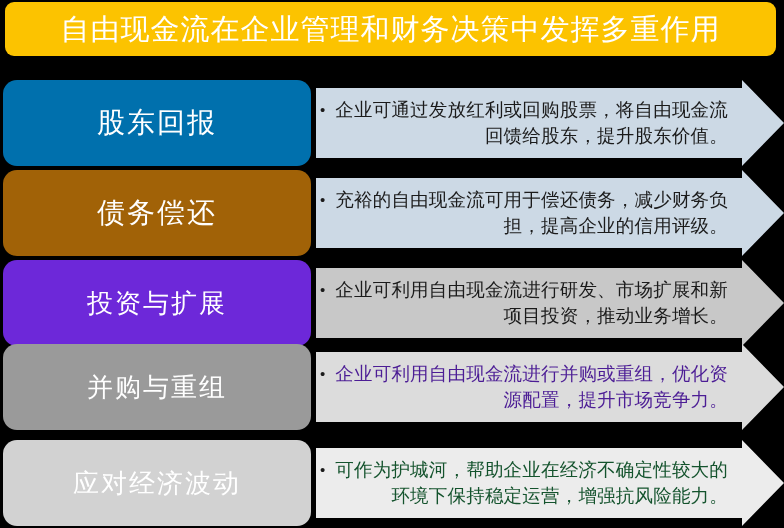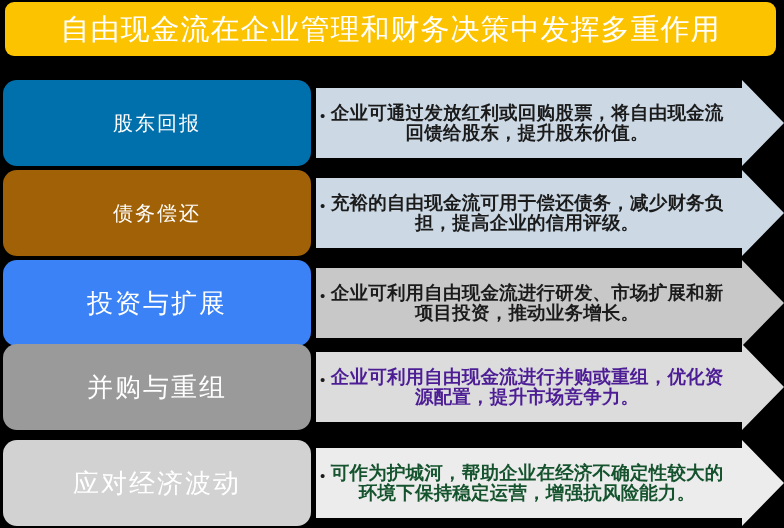--- a/index.html
+++ b/index.html
@@ -62,21 +62,21 @@
     width: 308px;
     height: 86px;
     border-radius: 14px;
     display: flex;
     align-items: center;
     justify-content: center;
     box-sizing: border-box;
   }
   .label-text {
     color: #ffffff;
-    font-size: 20px;
+    font-size: 28px;
     letter-spacing: 2px;
     line-height: 1;
     white-space: nowrap;
   }
   .label-text.lg {
     font-size: 26px;
   }
 
   
   .arrow-block {
@@ -100,24 +100,23 @@
   .bullet {
     color: #1a1a1a;
     font-size: 15px;
     line-height: 26px;
     flex: 0 0 auto;
     margin-right: 1px;
   }
   .desc-text {
     color: #1b1b1b;
     font-size: 18.5px;
-    line-height: 20px;
+    line-height: 26px;
     letter-spacing: 0.2px;
-    text-align: center;
-    font-weight: bold;
+    text-align: right;
   }
 </style>
 </head>
 <body>
 
 <div id="infographic">
 
   <div class="title-banner" style="background: rgb(252, 195, 0);">
     <span class="title-text" style="color: rgb(255, 255, 255);">自由现金流在企业管理和财务决策中发挥多重作用</span>
   </div>
@@ -140,21 +139,21 @@
     </div>
     <div class="arrow-block" style="background: rgb(204, 217, 229);">
       <div class="arrow-inner">
         <span class="bullet" style="color: rgb(27, 27, 27);">•</span>
         <span class="desc-text" style="color: rgb(27, 27, 27);">充裕的自由现金流可用于偿还债务，减少财务负担，提高企业的信用评级。</span>
       </div>
     </div>
   </div>
 
   <div class="row row-3">
-    <div class="label-box" style="background: #3b82f6;">
+    <div class="label-box" style="background: #6d28d9;">
       <span class="label-text lg" style="color: rgb(255, 255, 255);">投资与扩展</span>
     </div>
     <div class="arrow-block" style="background: rgb(200, 200, 200);">
       <div class="arrow-inner">
         <span class="bullet" style="color: rgb(27, 27, 27);">•</span>
         <span class="desc-text" style="color: rgb(27, 27, 27);">企业可利用自由现金流进行研发、市场扩展和新项目投资，推动业务增长。</span>
       </div>
     </div>
   </div>
 

